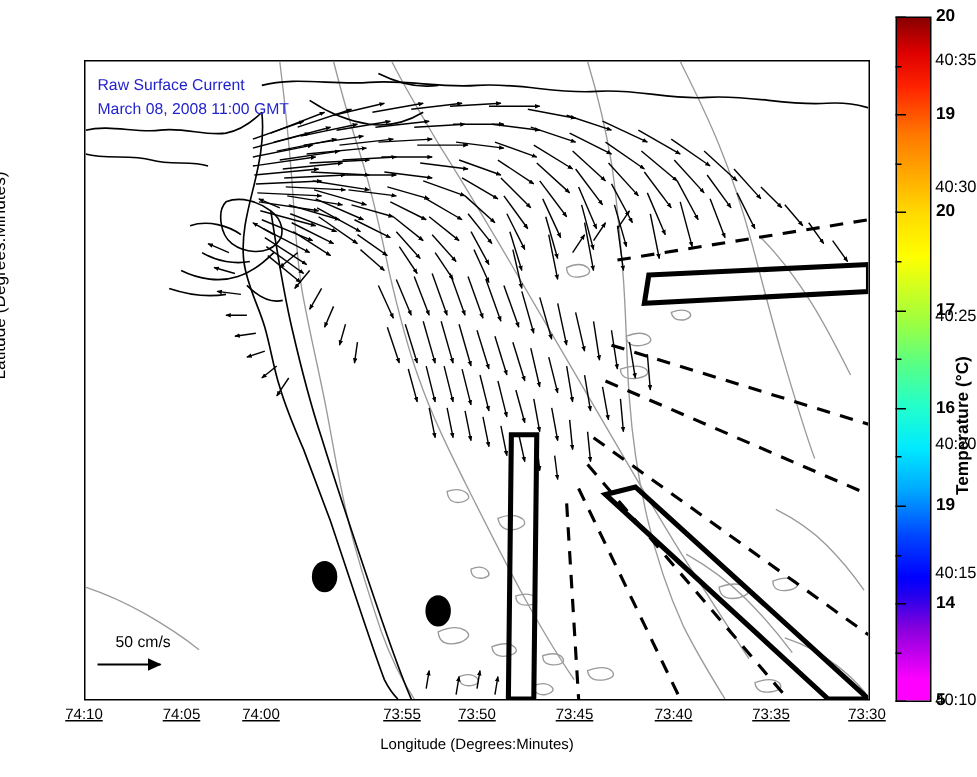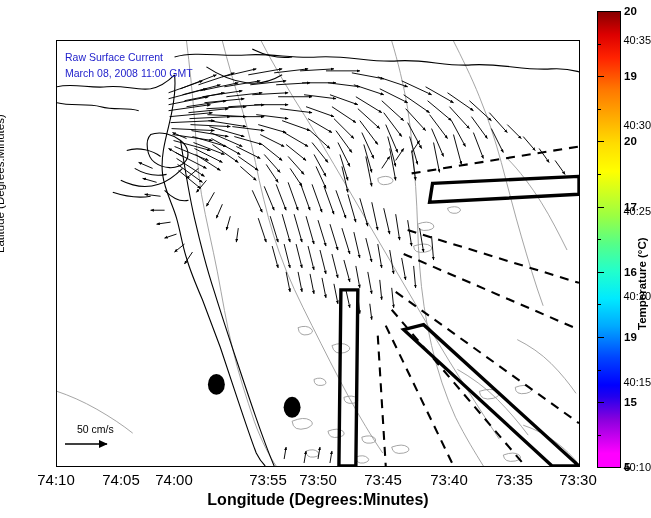--- a/index.html
+++ b/index.html
@@ -65,42 +65,42 @@
     width: 52px;
     text-align: right;
     font-size: 11px;
     color: #000;
     transform: translateY(-50%);
     white-space: nowrap;
   }
   .xtick {
     position: absolute;
     top: 0;
-    font-size: 15px;
+    font-size: 10px;
     color: #000;
     transform: translateX(-50%);
     white-space: nowrap;
+    text-decoration: underline;
   }
   .ylabel {
     position: absolute;
     left: -6px; top: 253px;
     font-size: 11.5px;
     color: #000;
     transform: rotate(-90deg);
     transform-origin: left top;
     white-space: nowrap;
   }
   .xlabel {
     position: absolute;
     left: 56px; width: 524px;
     top: 491px;
     text-align: center;
-    font-size: 16px;
-    color: #000;
-    font-weight: bold;
+    font-size: 10px;
+    color: #000;
   }
 
   
   .cbar-box {
     position: absolute;
     left: 597px; top: 11px;
     width: 24px; height: 457px;
     border: 1px solid #000;
     box-sizing: border-box;
     background: linear-gradient(to top,
@@ -557,19 +557,19 @@
     <div class="cbar-tick" style="top:467px"></div>
   </div>
 
   <div>
     <div class="cbar-lab" style="top:11px">20</div>
     <div class="cbar-lab" style="top:76.2px">19</div>
     <div class="cbar-lab" style="top:141.4px">20</div>
     <div class="cbar-lab" style="top:206.6px">17</div>
     <div class="cbar-lab" style="top:271.8px">16</div>
     <div class="cbar-lab" style="top:337px">19</div>
-    <div class="cbar-lab" style="top:402.2px">15</div>
+    <div class="cbar-lab" style="top:402.2px">14</div>
     <div class="cbar-lab" style="top:467px">5</div>
   </div>
 
   <div class="cbar-title">Temperature (°C)</div>
 
 </div>
 
 </body></html>

